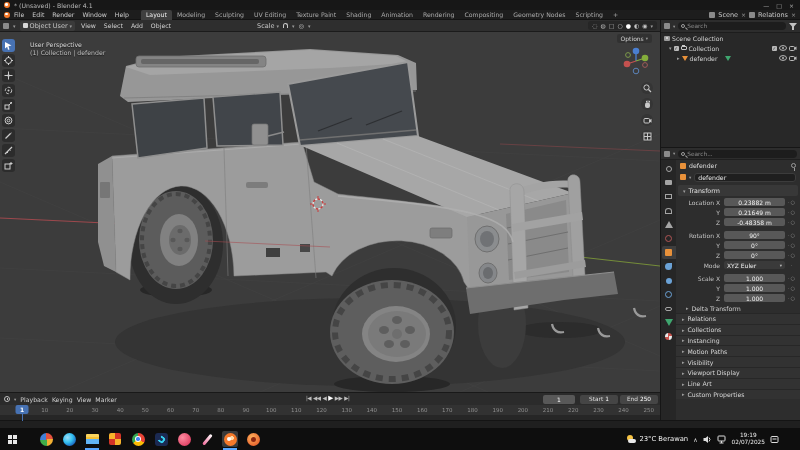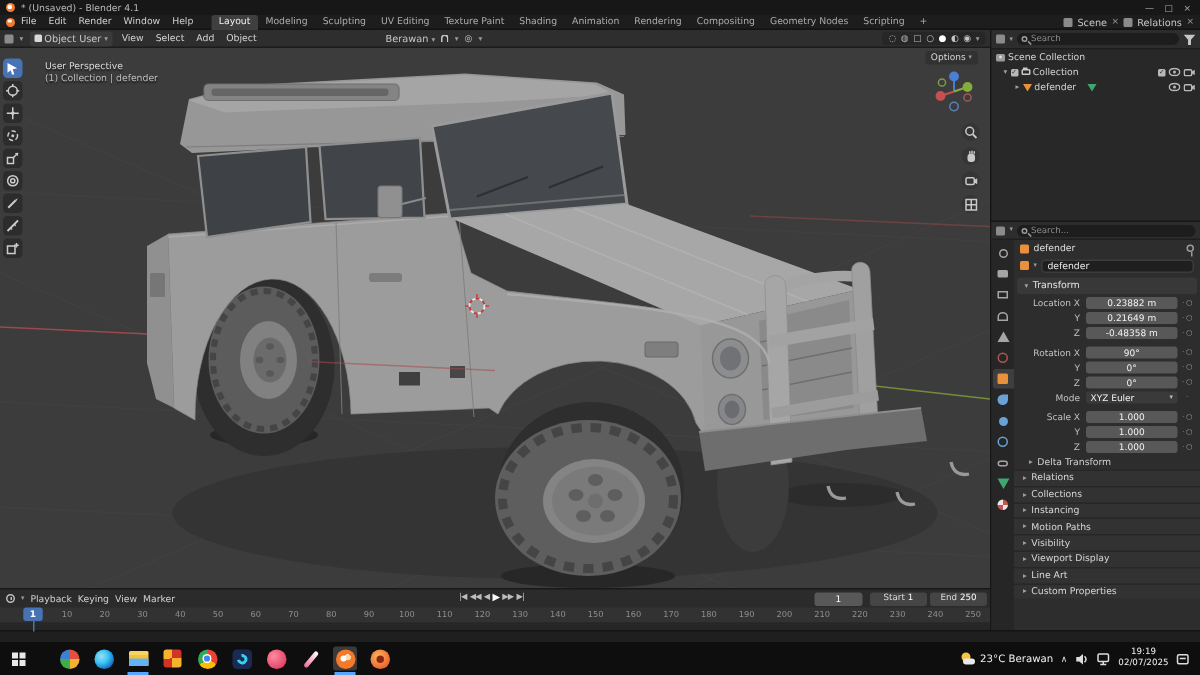--- a/index.html
+++ b/index.html
@@ -109,21 +109,21 @@
 #tsearch{width:368px;height:16px;background:#f2f2f2;border:1px solid #777;display:flex;align-items:center;gap:4px;padding:0 5px}
 #tsearch .dmag{width:6px;height:6px;border:1.2px solid #444;border-radius:50%;position:relative}
 #tsearch .dmag:after{content:"";position:absolute;left:4.6px;top:5px;width:3.4px;height:1.2px;background:#444;transform:rotate(45deg)}
 #tsearch input{flex:1;border:none;outline:none;background:transparent;font-size:7px;color:#333}
 #tsearch input::placeholder{color:#555}
 #apps{display:flex;align-items:center;gap:7px;margin-left:14px}
 .app{width:16px;height:16px;border-radius:2px;display:flex;align-items:center;justify-content:center;position:relative}
 .app.active{background:#3a3a3a}
 .app.underl:after{content:"";position:absolute;left:1px;bottom:-3px;width:14px;height:2px;background:#58a6ff}
 .ic-circ{width:13px;height:13px;border-radius:50%}
-#tray{margin-left:auto;display:flex;align-items:center;gap:5px;padding-right:7px;color:#eee}
+#tray{margin-left:auto;display:flex;align-items:center;gap:5px;padding-right:21px;color:#eee}
 .wx{display:flex;align-items:center;gap:3px;font-size:6.8px;color:#f0f0f0}
 .sun{width:9px;height:9px;position:relative}
 .sun:before{content:"";position:absolute;left:0;top:0;width:6px;height:6px;border-radius:50%;background:#f6c344}
 .sun:after{content:"";position:absolute;left:1px;top:4px;width:8px;height:4px;border-radius:3px;background:#e9e9e9}
 .caret2{font-size:6px;color:#ddd}
 .timedate{display:flex;flex-direction:column;align-items:center;font-size:5.8px;line-height:1.2;color:#f0f0f0}
 </style>
 </head>
 <body>
 
@@ -175,21 +175,21 @@
       <span class="dd">▾</span>
     <span class="modechip">
       <span class="cubeic"></span>
       <span>Object User</span>
         <span class="dd">▾</span>
     </span>
     <span class="menu">View</span>
     <span class="menu">Select</span>
     <span class="menu">Add</span>
     <span class="menu">Object</span>
-    <span style="margin-left:80px"><span>Berawan</span> <span class="dd">▾</span></span>
+    <span style="margin-left:80px"><span>Scale</span> <span class="dd">▾</span></span>
     <span class="magnet"></span>
       <span class="dd">▾</span>
     <span style="font-size:6px;color:#c9c9c9">◎</span>
       <span class="dd">▾</span>
     <div class="shadegrp">
       <span style="color:#b5b5b5">◌</span>
       <span style="color:#b5b5b5">◍</span>
       <span style="color:#b5b5b5">□</span>
       <span>○</span>
       <span class="on">●</span>

